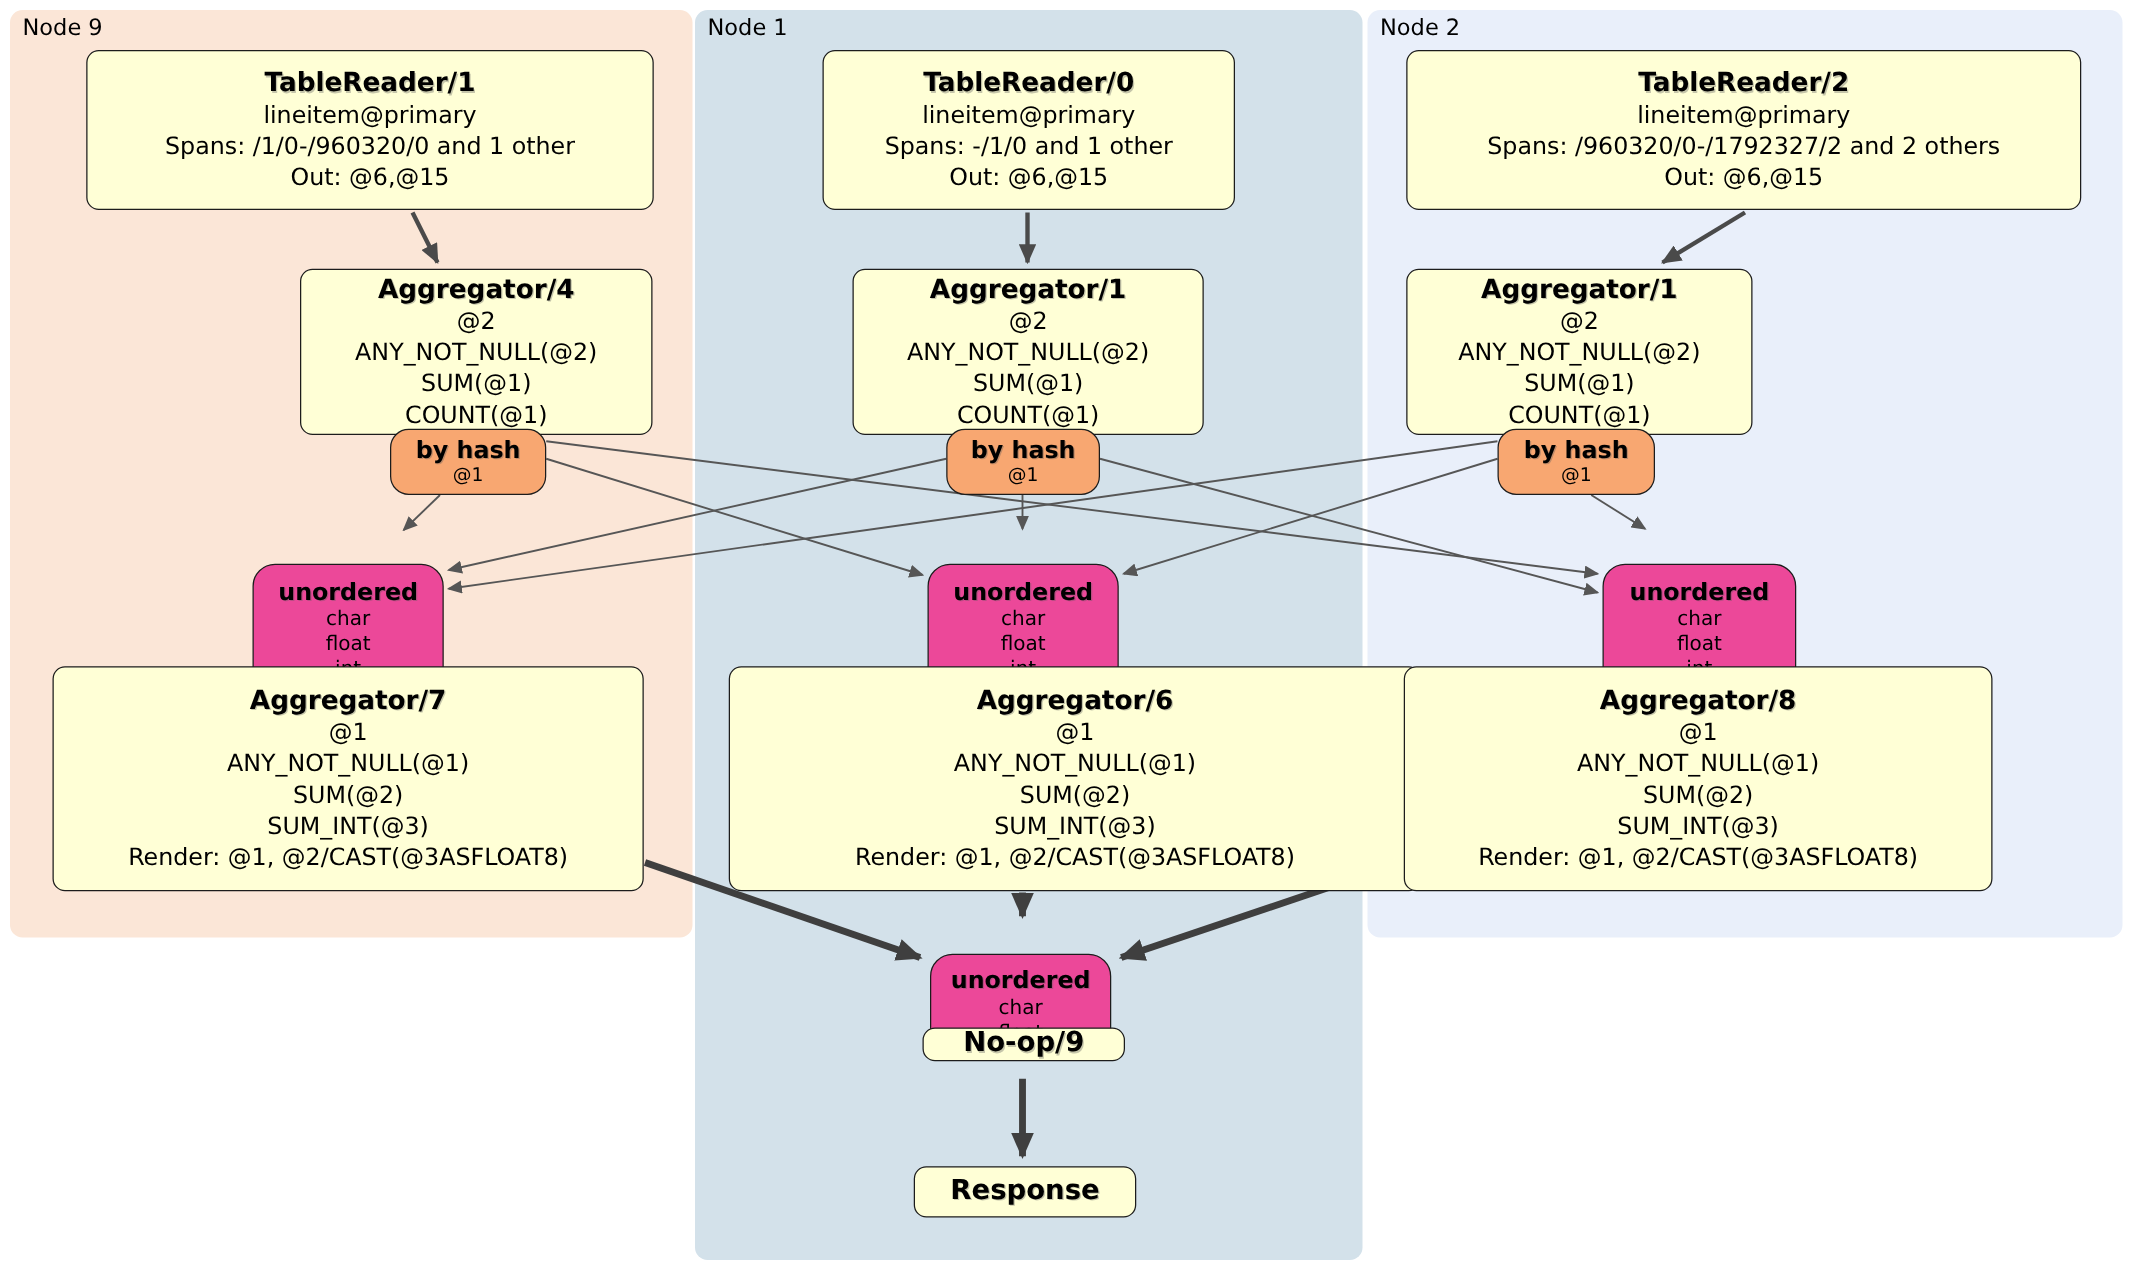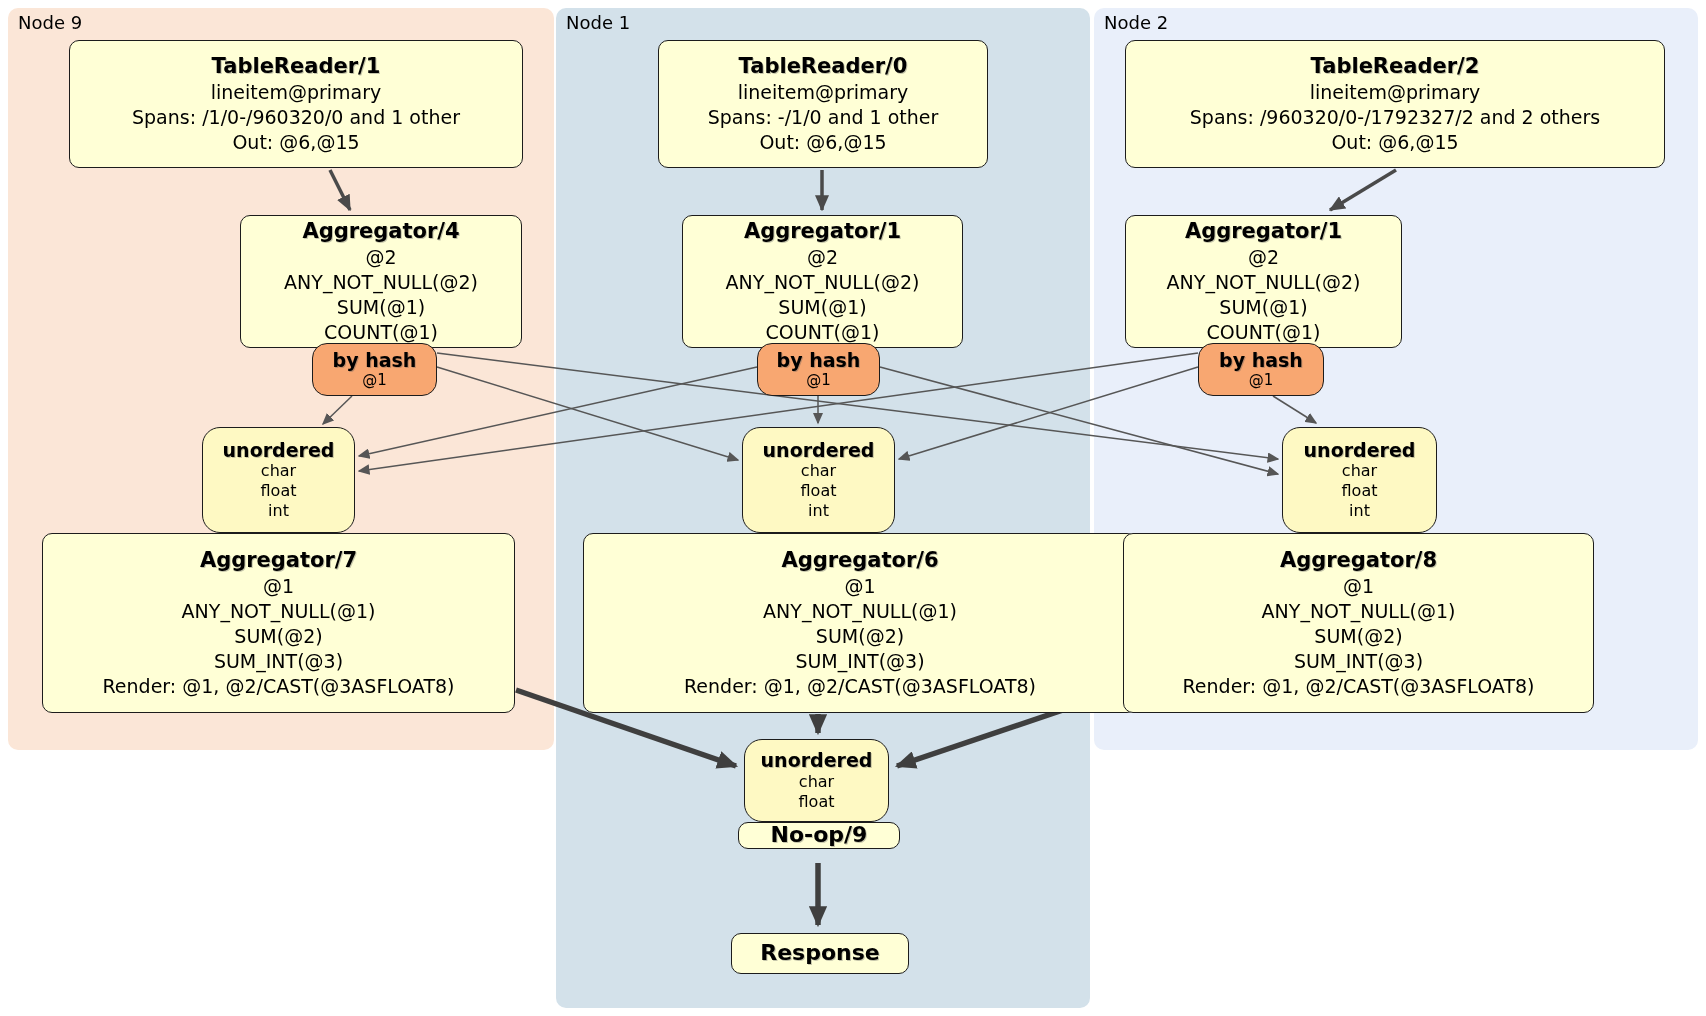--- a/index.html
+++ b/index.html
@@ -13,21 +13,21 @@
   .panel-node2{left:1094px;top:8px;width:604px;height:742px;background:#e9effa;}
   .node-label{position:absolute;left:10px;top:4px;font-size:18px;color:#000;}
   svg.edges{position:absolute;left:0;top:0;z-index:2;}
   .box{
     position:absolute;z-index:3;box-sizing:border-box;
     display:flex;flex-direction:column;justify-content:center;align-items:center;
     text-align:center;border:1.7px solid #1c1c1c;
   }
   .proc{background:#ffffd6;border-radius:10px;}
   .router{background:#f8a771;border-radius:15px;}
-  .sync{background:#fef9c3;border-radius:18px;}
+  .sync{background:#ec4899;border-radius:18px;margin-top:24px;}
   .title{font-weight:bold;font-size:21px;line-height:1.3;text-shadow:1px 1px 0 rgba(90,90,90,0.35);}
   .bline{font-size:19px;line-height:1.32;white-space:nowrap;}
   .router .title,.sync .title{font-size:19px;line-height:1.2;}
   .router .bline{font-size:15px;line-height:1.15;}
   .sync .bline{font-size:16px;line-height:1.25;}
   .mini .title{font-size:22px;}
 </style>
 </head>
 <body>
 

